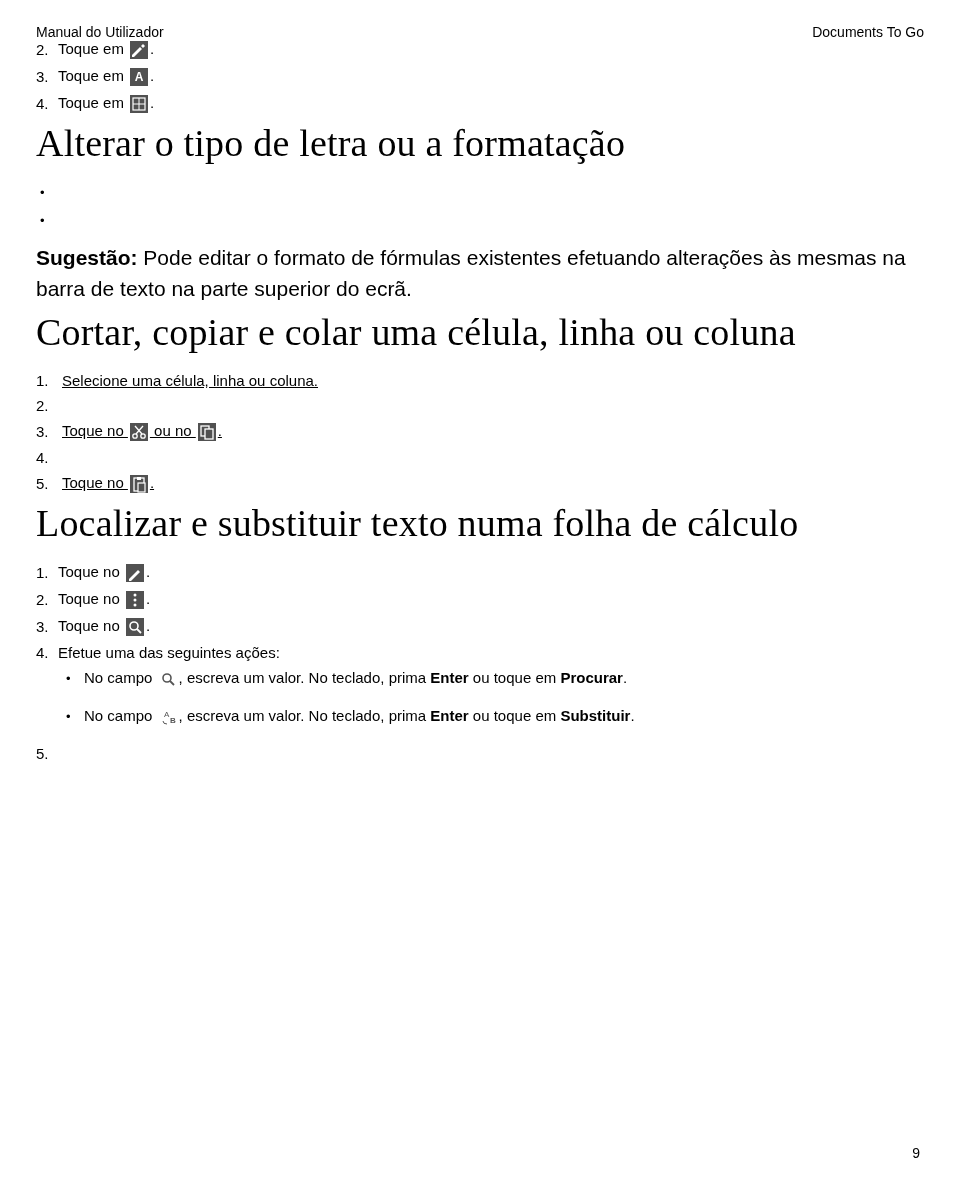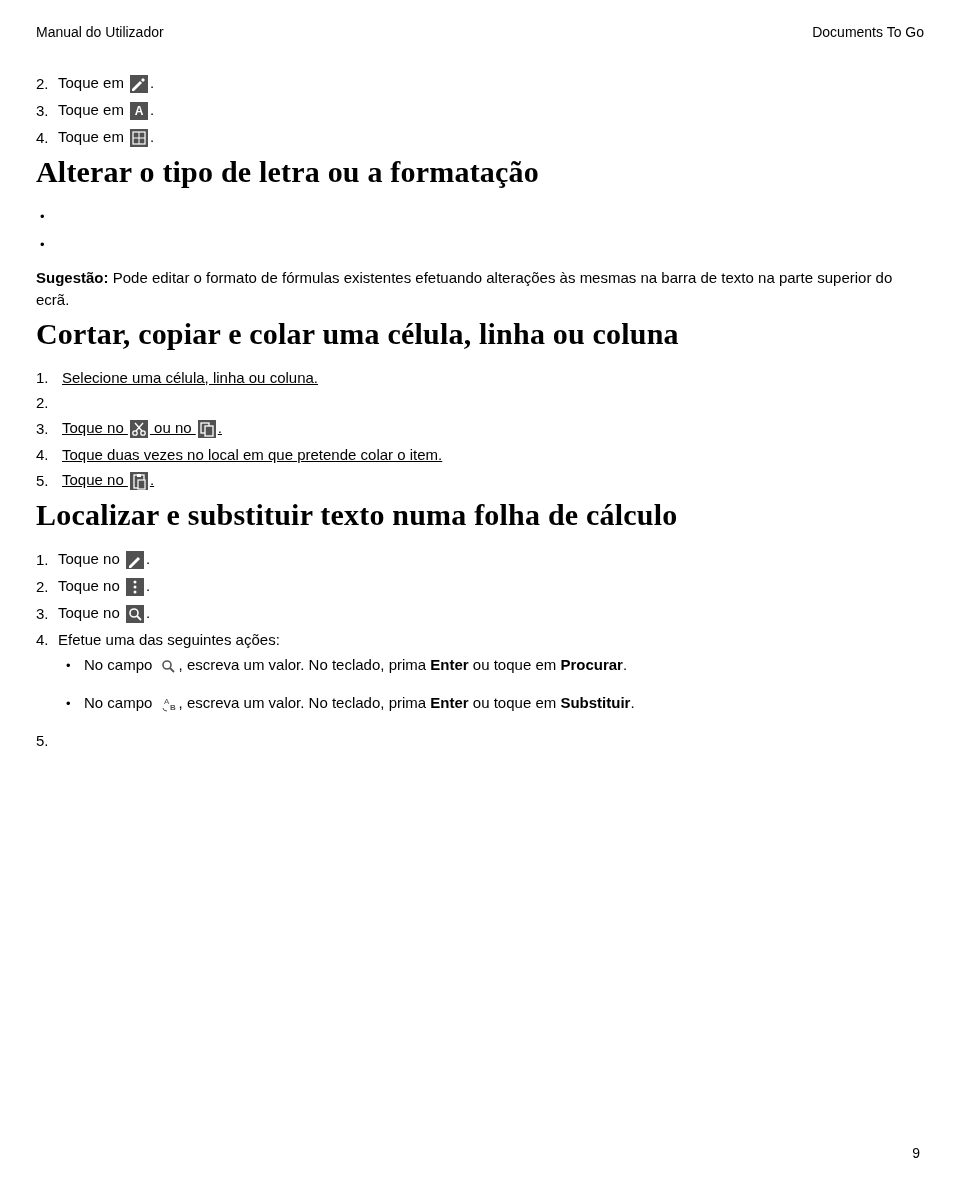--- a/index.html
+++ b/index.html
@@ -5,21 +5,21 @@
   * { box-sizing: border-box; margin: 0; padding: 0; }
   body {
     font-family: Arial, Helvetica, sans-serif;
     width: 960px;
     height: 1185px;
     background: #fff;
     color: #000;
     position: relative;
     padding: 24px 36px 0 36px;
   }
-  .header { display: flex; justify-content: space-between; font-size: 14px; margin-bottom: 34px; }
+  .header { display: flex; justify-content: space-between; font-size: 14px; }
   .line { display: flex; align-items: center; font-size: 15px; margin-bottom: 8px; }
   .num { width: 22px; flex-shrink: 0; }
   .indent { margin-left: 26px; text-decoration: underline; }
   .icon-box {
     display: inline-flex;
     align-items: center;
     justify-content: center;
     width: 18px; height: 18px;
     background: #515151;
     color: #fff;
@@ -32,28 +32,28 @@
     align-items: center;
     justify-content: center;
     width: 18px; height: 18px;
     color: #555;
     font-size: 14px;
     margin: 0 2px;
     vertical-align: middle;
   }
   h2 {
     font-family: Georgia, 'Times New Roman', serif;
-    font-weight: 700;
-    font-size: 30px;
+    font-weight: 400;
+    font-size: 38px;
     margin-bottom: 18px;
     letter-spacing: 0.2px;
   }
   .bullet-row { display: flex; align-items: flex-start; font-size: 15px; margin-bottom: 8px; padding-left: 4px; }
   .bullet-row .dot { width: 18px; flex-shrink: 0; font-size: 13px; line-height: 20px; }
-  .sugg { font-size: 15px; margin-top: 12px; margin-bottom: 6px; line-height: 1.45; }
+  .sugg { font-size: 21px; margin-top: 12px; margin-bottom: 6px; line-height: 1.45; }
   .sugg b { font-weight: bold; }
   .sub-bullets { margin-left: 26px; }
   .sub-bullets .bullet-row { margin-bottom: 18px; }
   .pagenum {
     position: absolute;
     bottom: 24px;
     right: 40px;
     font-size: 14px;
   }
   svg { display: block; }
@@ -182,21 +182,20 @@
             <use href="#svg-cut"></use>
           </svg>
         </span><span> ou no </span><span class="icon-box">
           <svg width="18" height="18" viewBox="0 0 18 18">
             <use href="#svg-copy"></use>
           </svg>
         </span><span>.</span></span>
     </div>
     <div class="line">
       <span class="num">4.</span>
-      <span class="indent" style="margin-left: 4px;"><span>Toque duas vezes no local em que pretende colar o item.</span></span>
     </div>
     <div class="line">
       <span class="num">5.</span>
       <span class="indent" style="margin-left: 4px;"><span>Toque no </span><span class="icon-box">
           <svg width="18" height="18" viewBox="0 0 18 18">
             <use href="#svg-paste"></use>
           </svg>
         </span><span>.</span></span>
     </div>
   </div>

